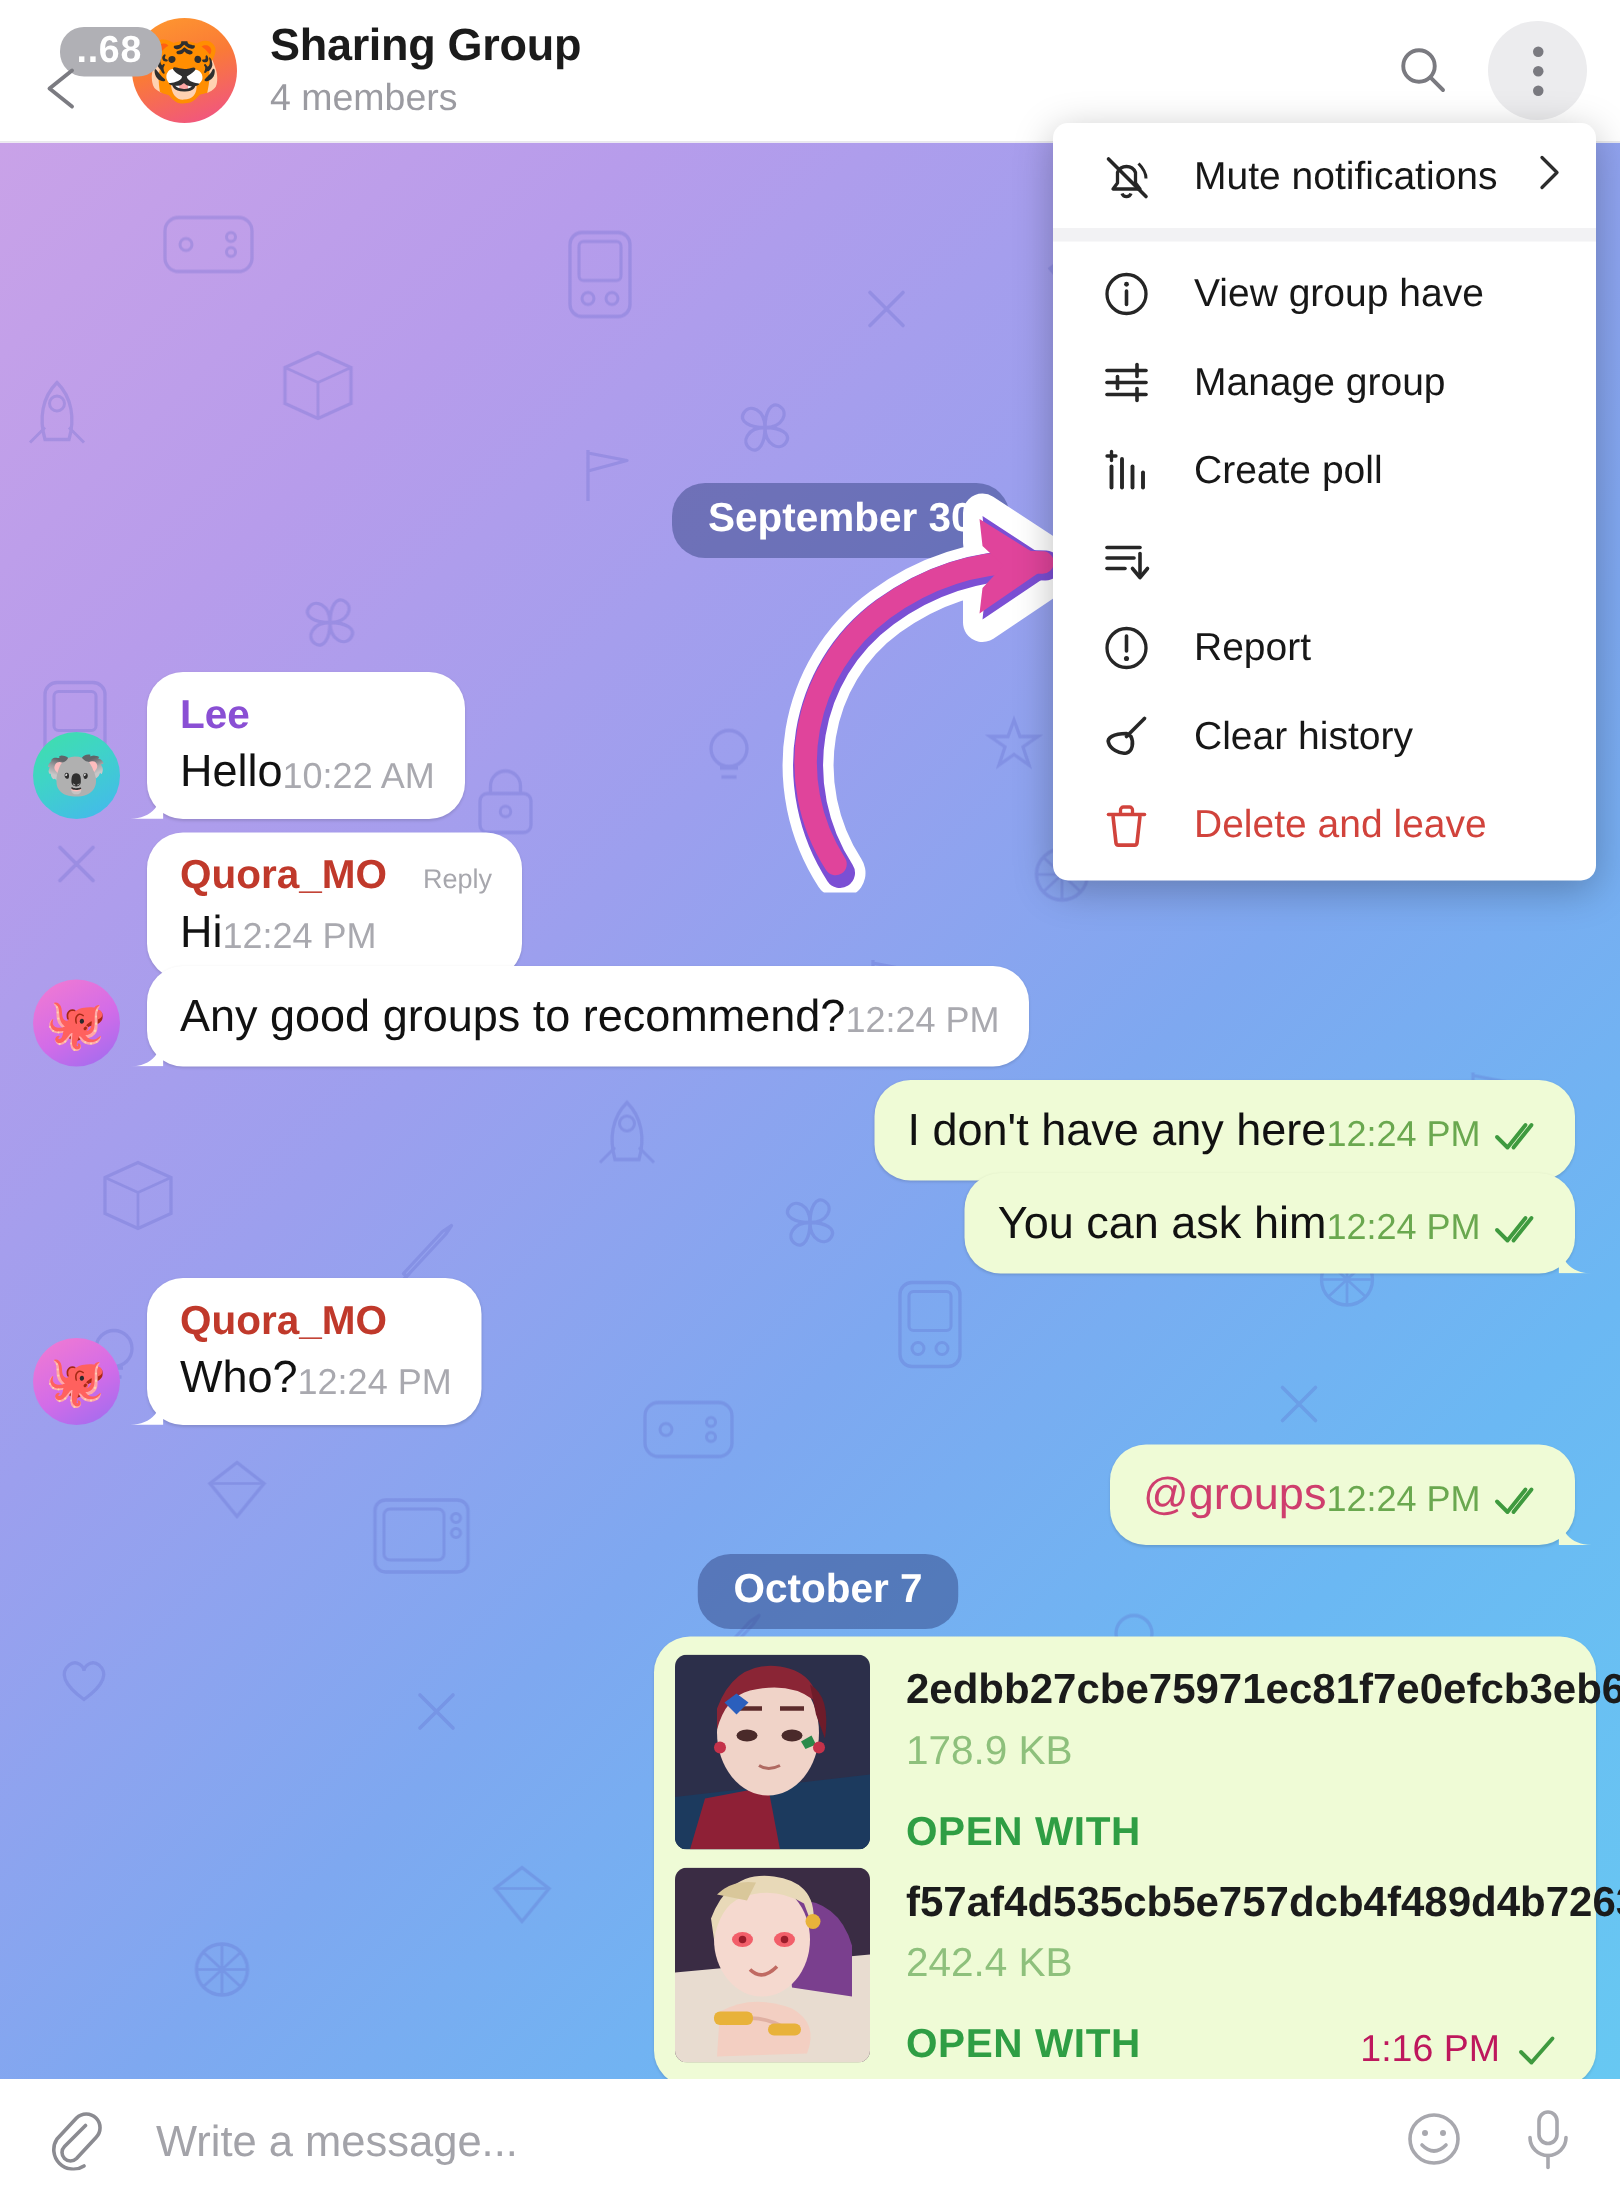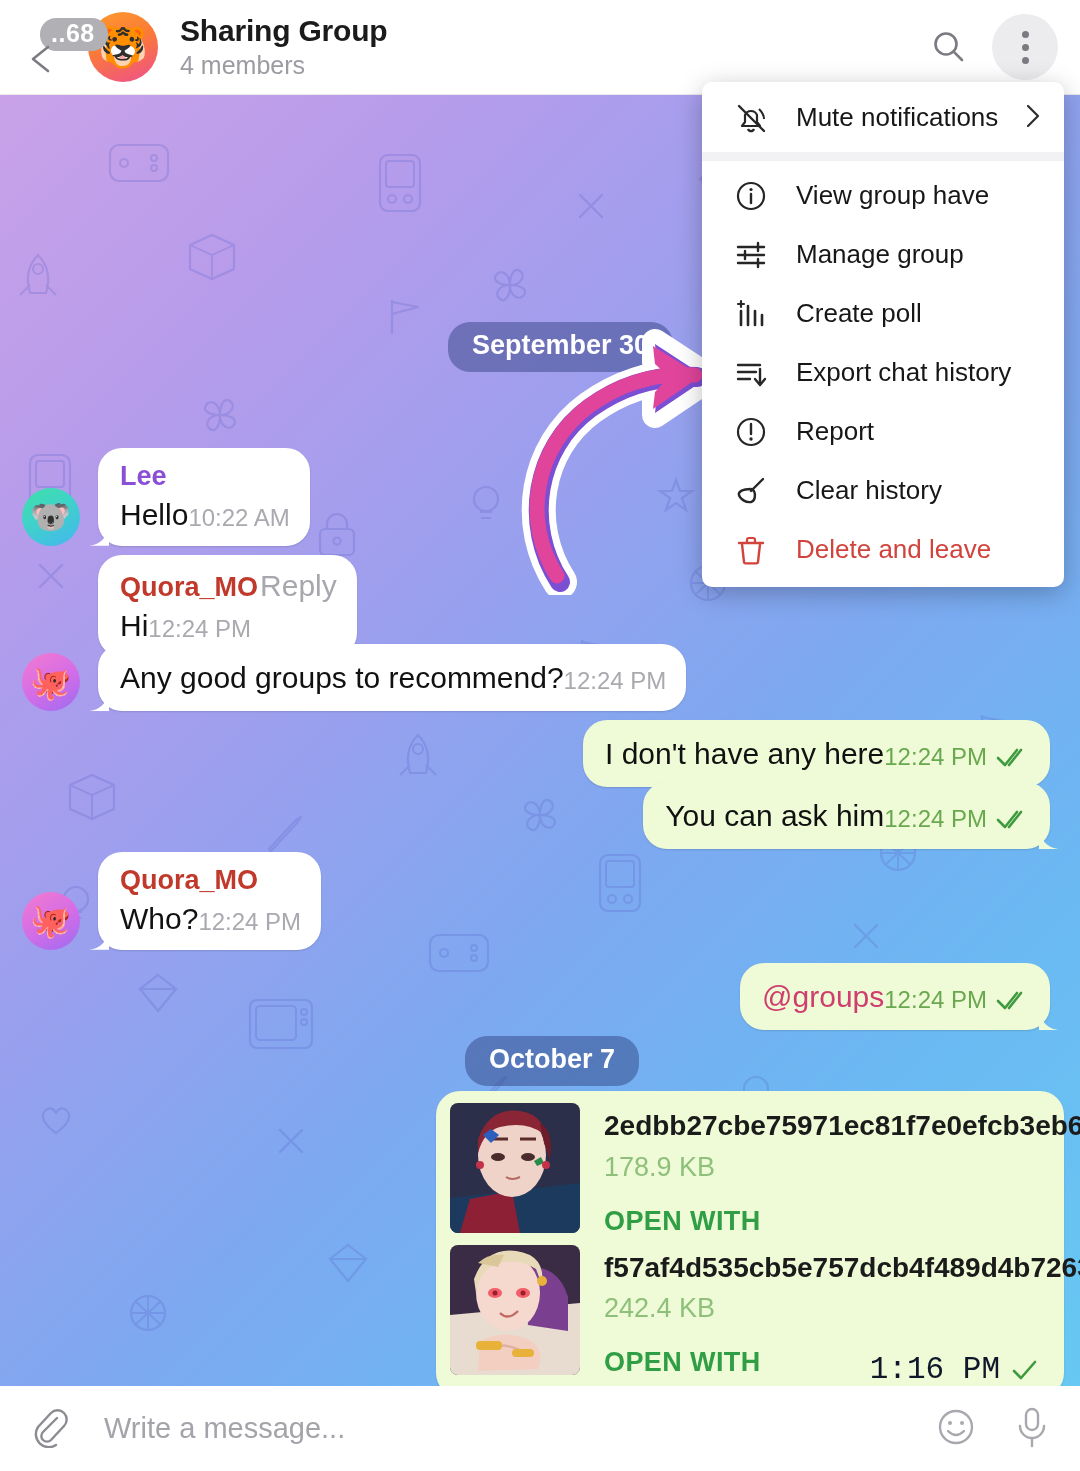--- a/index.html
+++ b/index.html
@@ -122,21 +122,21 @@
   .tail-out::after {
     content:""; position:absolute; right: -11px; bottom: 0;
     width: 22px; height: 24px;
     background: #effbd6;
     clip-path: path("M0 24 L0 0 C0 14 8 24 22 24 Z");
   }
 
   .sender { font-size: 27px; font-weight: 700; line-height: 1.25; margin-bottom: 1px; }
   .sender.purple { color: #8a4fd4; }
   .sender.red    { color: #c0392b; }
-  .reply-tag { font-size: 30px; color: #a7a7ad; font-weight: 400; margin-left: 2px; text-align: right; }
+  .reply-tag { font-size: 18px; color: #a7a7ad; font-weight: 400; margin-left: 24px; text-align: right; }
   .body-line { display: flex; align-items: flex-end; }
   .msg-text { font-size: 30px; color: #111; line-height: 1.3; white-space: nowrap;}
   .msg-text.mention { color: #cf3e6e; }
   .meta { display: flex; align-items: center; gap: 9px; flex: 0 0 auto; padding-bottom: 2px; }
   .time { font-size: 24px; color: #a9a9af; white-space: nowrap; }
   .bubble.out .time { color: #6aa84f; }
   .ticks { display: block; }
 
   
   .date-pill {
@@ -174,21 +174,21 @@
   }
   .file-size { font-size: 27px; color: #8ec07c; margin-top: 9px; }
   .open-with {
     font-size: 27px; font-weight: 700; color: #2f9e44;
     margin-top: 23px; letter-spacing: .4px; cursor: pointer;
   }
   .file-meta {
     display: flex; align-items: center; justify-content: flex-end;
     gap: 10px; margin-top: -34px; padding-right: 10px;
   }
-  .file-meta .time { font-size: 31px; color: #0f172a; font-family: Liberation Mono, monospace; }
+  .file-meta .time { font-size: 25px; color: #be185d; }
 
   
   #menu {
     position: absolute;
     left: 702px; top: 82px;
     width: 362px;
     background: #ffffff;
     border-radius: 10px;
     box-shadow: 0 6px 26px rgba(0,0,0,.26);
     z-index: 60;
@@ -646,21 +646,20 @@
     <div class="menu-item">
       <span class="menu-icon">
         <svg width="34" height="34" viewBox="0 0 34 34">
           <line x1="4" y1="9" x2="26" y2="9" stroke="#262626" stroke-width="2.4" stroke-linecap="round"></line>
           <line x1="4" y1="16" x2="22" y2="16" stroke="#262626" stroke-width="2.4" stroke-linecap="round"></line>
           <line x1="4" y1="23" x2="16" y2="23" stroke="#262626" stroke-width="2.4" stroke-linecap="round"></line>
           <line x1="26" y1="13" x2="26" y2="28" stroke="#262626" stroke-width="2.4" stroke-linecap="round"></line>
           <path d="M21 23 L26 29 L31 23" fill="none" stroke="#262626" stroke-width="2.4" stroke-linecap="round" stroke-linejoin="round"></path>
         </svg>
       </span>
-      <span class="menu-label">Export chat history</span>
     </div>
 
     <div class="menu-item">
       <span class="menu-icon">
         <svg width="34" height="34" viewBox="0 0 34 34">
           <circle cx="17" cy="17" r="13" fill="none" stroke="#262626" stroke-width="2.2"></circle>
           <line x1="17" y1="9" x2="17" y2="19" stroke="#262626" stroke-width="2.4" stroke-linecap="round"></line>
           <circle cx="17" cy="24" r="1.7" fill="#262626"></circle>
         </svg>
       </span>

